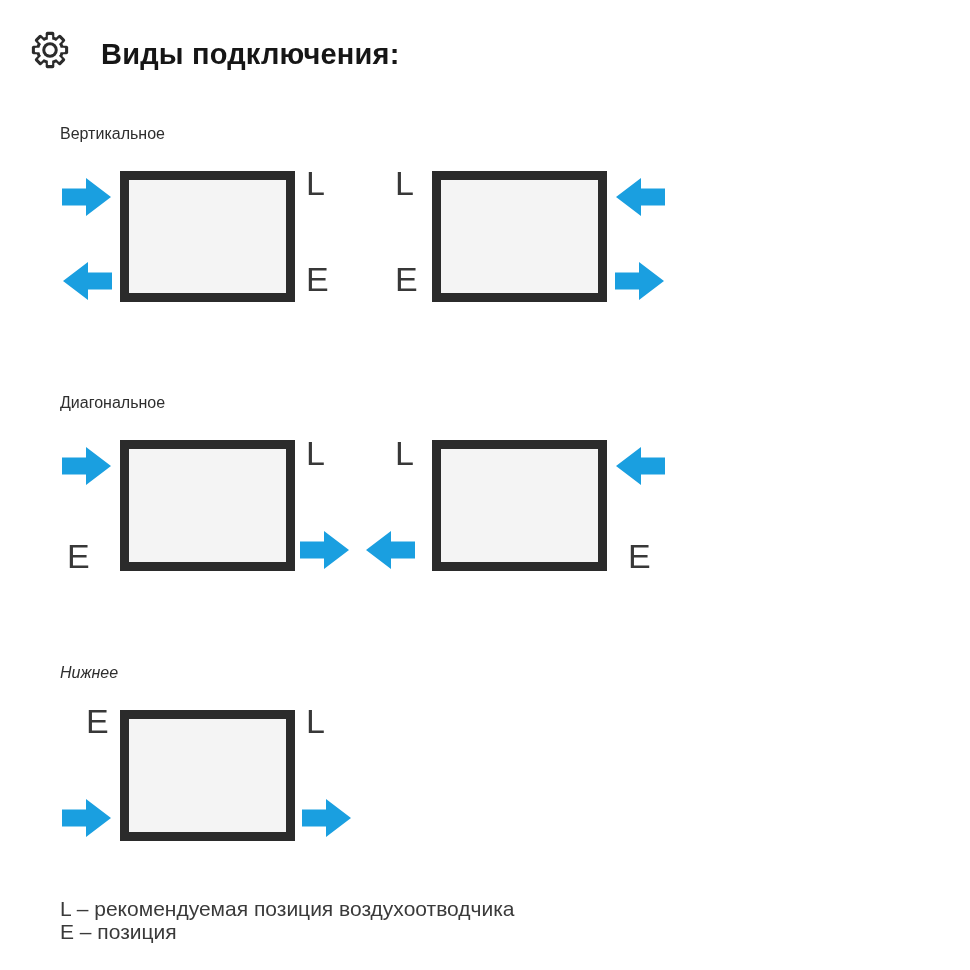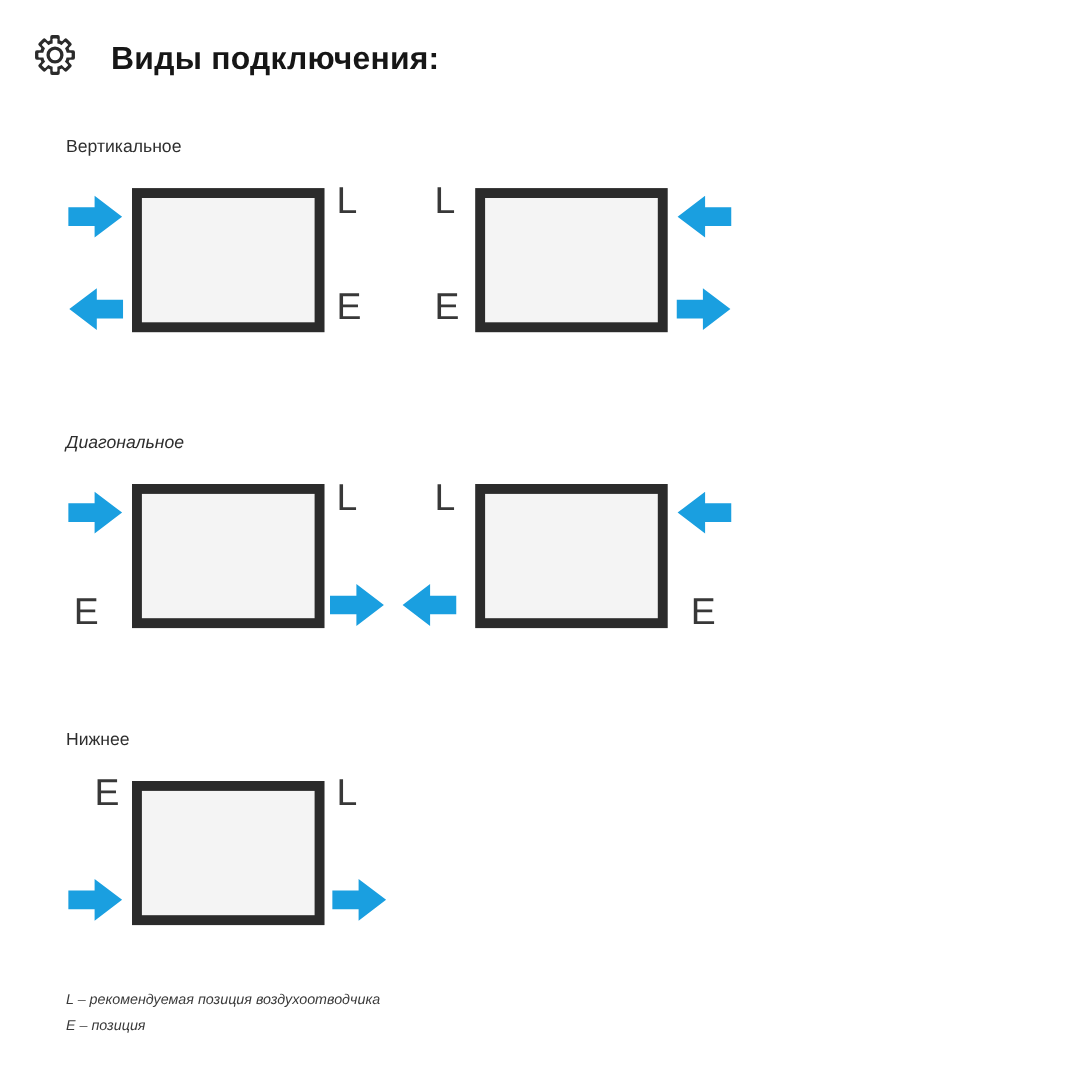--- a/index.html
+++ b/index.html
@@ -42,24 +42,23 @@
   .port-label {
     font-size: 34px;
     line-height: 1;
     color: #383838;
     font-weight: 400;
   }
   .arrow { width: 50px; height: 40px; color: var(--arrow-blue); display: block; }
   .flip { transform: scaleX(-1); }
   .gear { width: 38px; height: 38px; color: var(--outline); display: block; }
   .legend {
-    font-size: 13px;
+    font-size: 21px;
     line-height: 23px;
     color: var(--text-gray);
-    font-style: italic;
   }
 </style>
 </head>
 <body>
 
 <svg width="0" height="0" style="position:absolute">
   <defs>
     <symbol id="sym-arrow-right" viewBox="0 0 50 40">
       <polygon fill="currentColor" points="0,11.5 24,11.5 24,1 49,20 24,39 24,28.5 0,28.5"></polygon>
     </symbol>
@@ -127,21 +126,21 @@
         </svg>
     </span>
     <span class="abs" style="left:615px; top:261px;">
       <svg class="arrow">
           <use href="#sym-arrow-right"></use>
         </svg>
     </span>
   </div>
 
   <div>
-    <div class="abs section-title" style="left:60px; top:394px;font-style:italic;">Диагональное</div>
+    <div class="abs section-title" style="left:60px; top:394px;">Диагональное</div>
 
     <div class="abs radiator" style="left:120px; top:440px;"></div>
     <span class="abs" style="left:62px; top:446px;">
       <svg class="arrow">
           <use href="#sym-arrow-right"></use>
         </svg>
     </span>
     <span class="abs port-label" style="left:306px; top:436px;">L</span>
     <span class="abs port-label" style="left:67px; top:539px;">E</span>
     <span class="abs" style="left:300px; top:530px;">
@@ -159,21 +158,21 @@
     </span>
     <span class="abs" style="left:365px; top:530px;">
       <svg class="arrow flip">
           <use href="#sym-arrow-right"></use>
         </svg>
     </span>
     <span class="abs port-label" style="left:628px; top:539px;">E</span>
   </div>
 
   <div>
-    <div class="abs section-title" style="left:60px; top:664px;">Нижнее</div>
+    <div class="abs section-title" style="left:60px; top:664px;font-style:italic;">Нижнее</div>
 
     <span class="abs port-label" style="left:86px; top:704px;">E</span>
     <div class="abs radiator" style="left:120px; top:710px;"></div>
     <span class="abs port-label" style="left:306px; top:704px;">L</span>
     <span class="abs" style="left:62px; top:798px;">
       <svg class="arrow">
           <use href="#sym-arrow-right"></use>
         </svg>
     </span>
     <span class="abs" style="left:302px; top:798px;">

